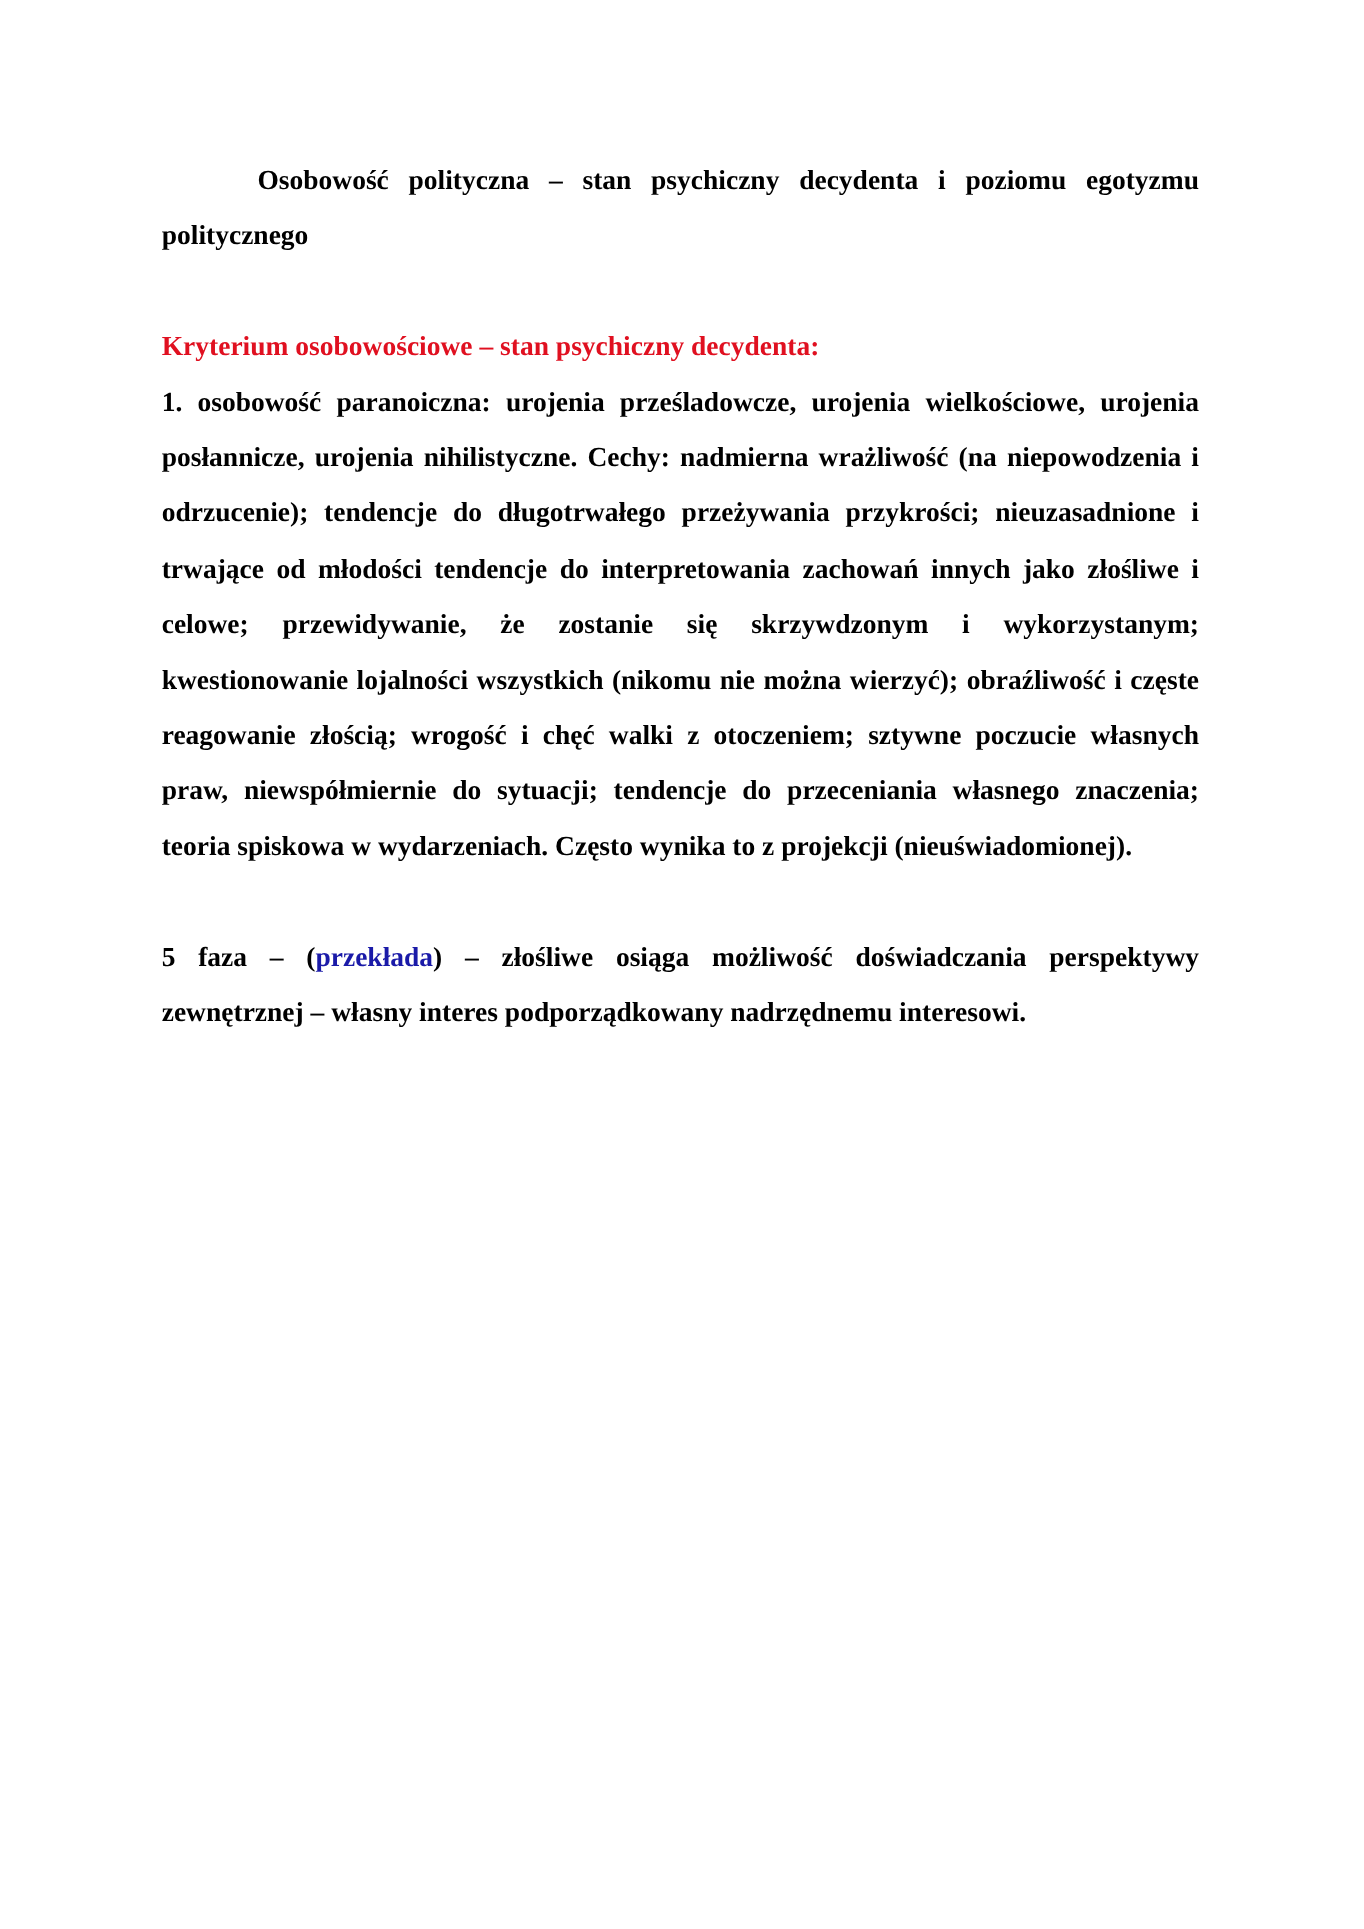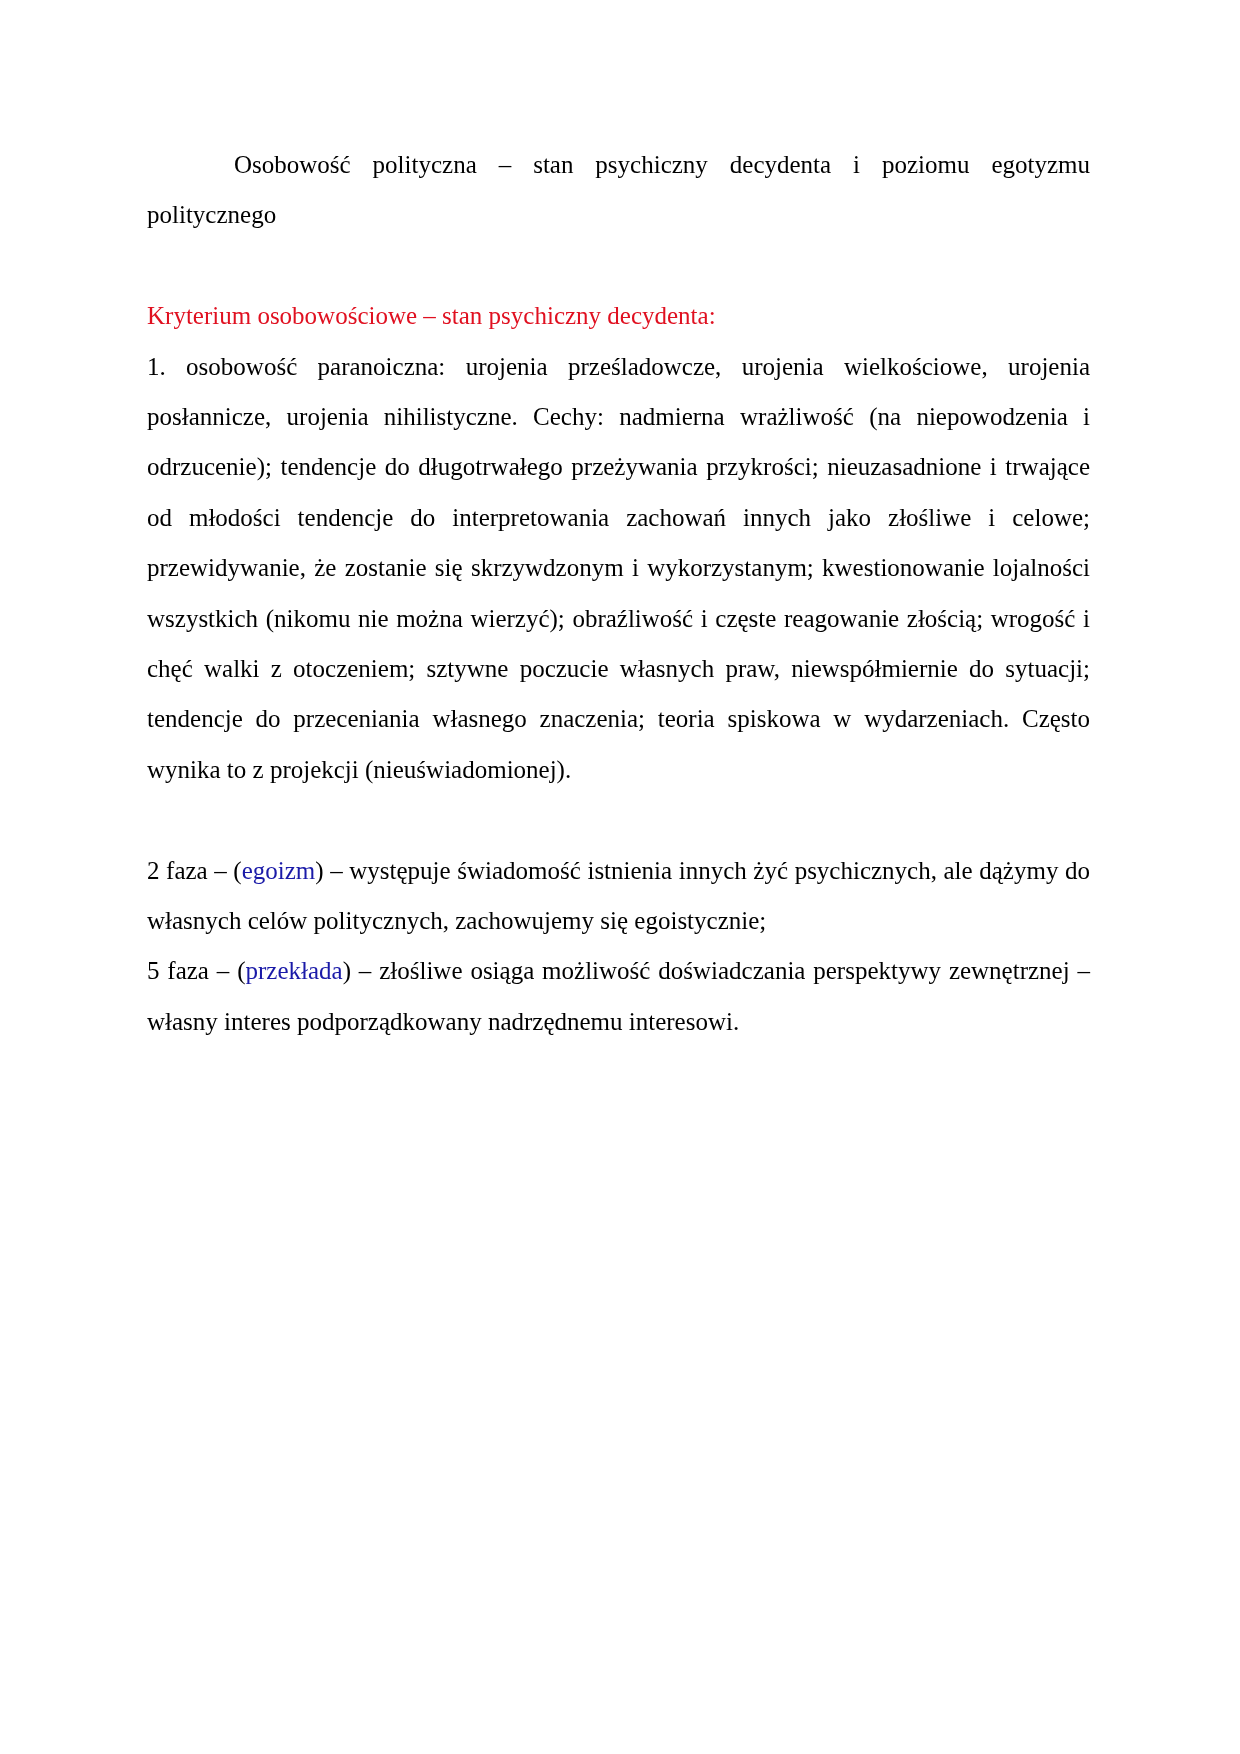--- a/index.html
+++ b/index.html
@@ -6,37 +6,37 @@
     body { width: 1240px; height: 1754px; position: relative; overflow: hidden; }
     .page {
       position: absolute;
       left: 147px;
       top: 140px;
       width: 943px;
       font-family: "Liberation Serif", "DejaVu Serif", serif;
       font-size: 25px;
       line-height: 50.4px;
       color: #000000;
+      font-weight: bold;
     }
     .para { margin: 0; text-align: justify; text-align-last: left; }
     .title { text-indent: 87px; }
     .blank { height: 50.4px; }
     .red { color: #e01020; }
     .blue { color: #1a1aa8; }
   </style>
 </head>
 <body>
 
 <div class="page">
   <p class="para title">Osobowość polityczna – stan psychiczny decydenta i poziomu egotyzmu politycznego</p>
   <div class="blank"></div>
 
   <p class="para red">Kryterium osobowościowe – stan psychiczny decydenta:</p>
   <p class="para">1. osobowość paranoiczna: urojenia prześladowcze, urojenia wielkościowe, urojenia posłannicze, urojenia nihilistyczne. Cechy: nadmierna wrażliwość (na niepowodzenia i odrzucenie); tendencje do długotrwałego przeżywania przykrości; nieuzasadnione i trwające od młodości tendencje do interpretowania zachowań innych jako złośliwe i celowe; przewidywanie, że zostanie się skrzywdzonym i wykorzystanym; kwestionowanie lojalności wszystkich (nikomu nie można wierzyć); obraźliwość i częste reagowanie złością; wrogość i chęć walki z otoczeniem; sztywne poczucie własnych praw, niewspółmiernie do sytuacji; tendencje do przeceniania własnego znaczenia; teoria spiskowa w wydarzeniach. Często wynika to z projekcji (nieuświadomionej).</p>
   <div class="blank"></div>
 
 
 
-  <p class="para"><span>2 faza – (</span><span class="blue">egoizm</span><span>) – występuje świadomość istnienia innych żyć psychicznych, ale dążymy do własnych celów politycznych, zachowujemy się egoistycznie;</span></p>
 
 
   <p class="para"><span>5 faza – (</span><span class="blue">przekłada</span><span>) – złośliwe osiąga możliwość doświadczania perspektywy zewnętrznej – własny interes podporządkowany nadrzędnemu interesowi.</span></p>
 </div>
 
 </body></html>

